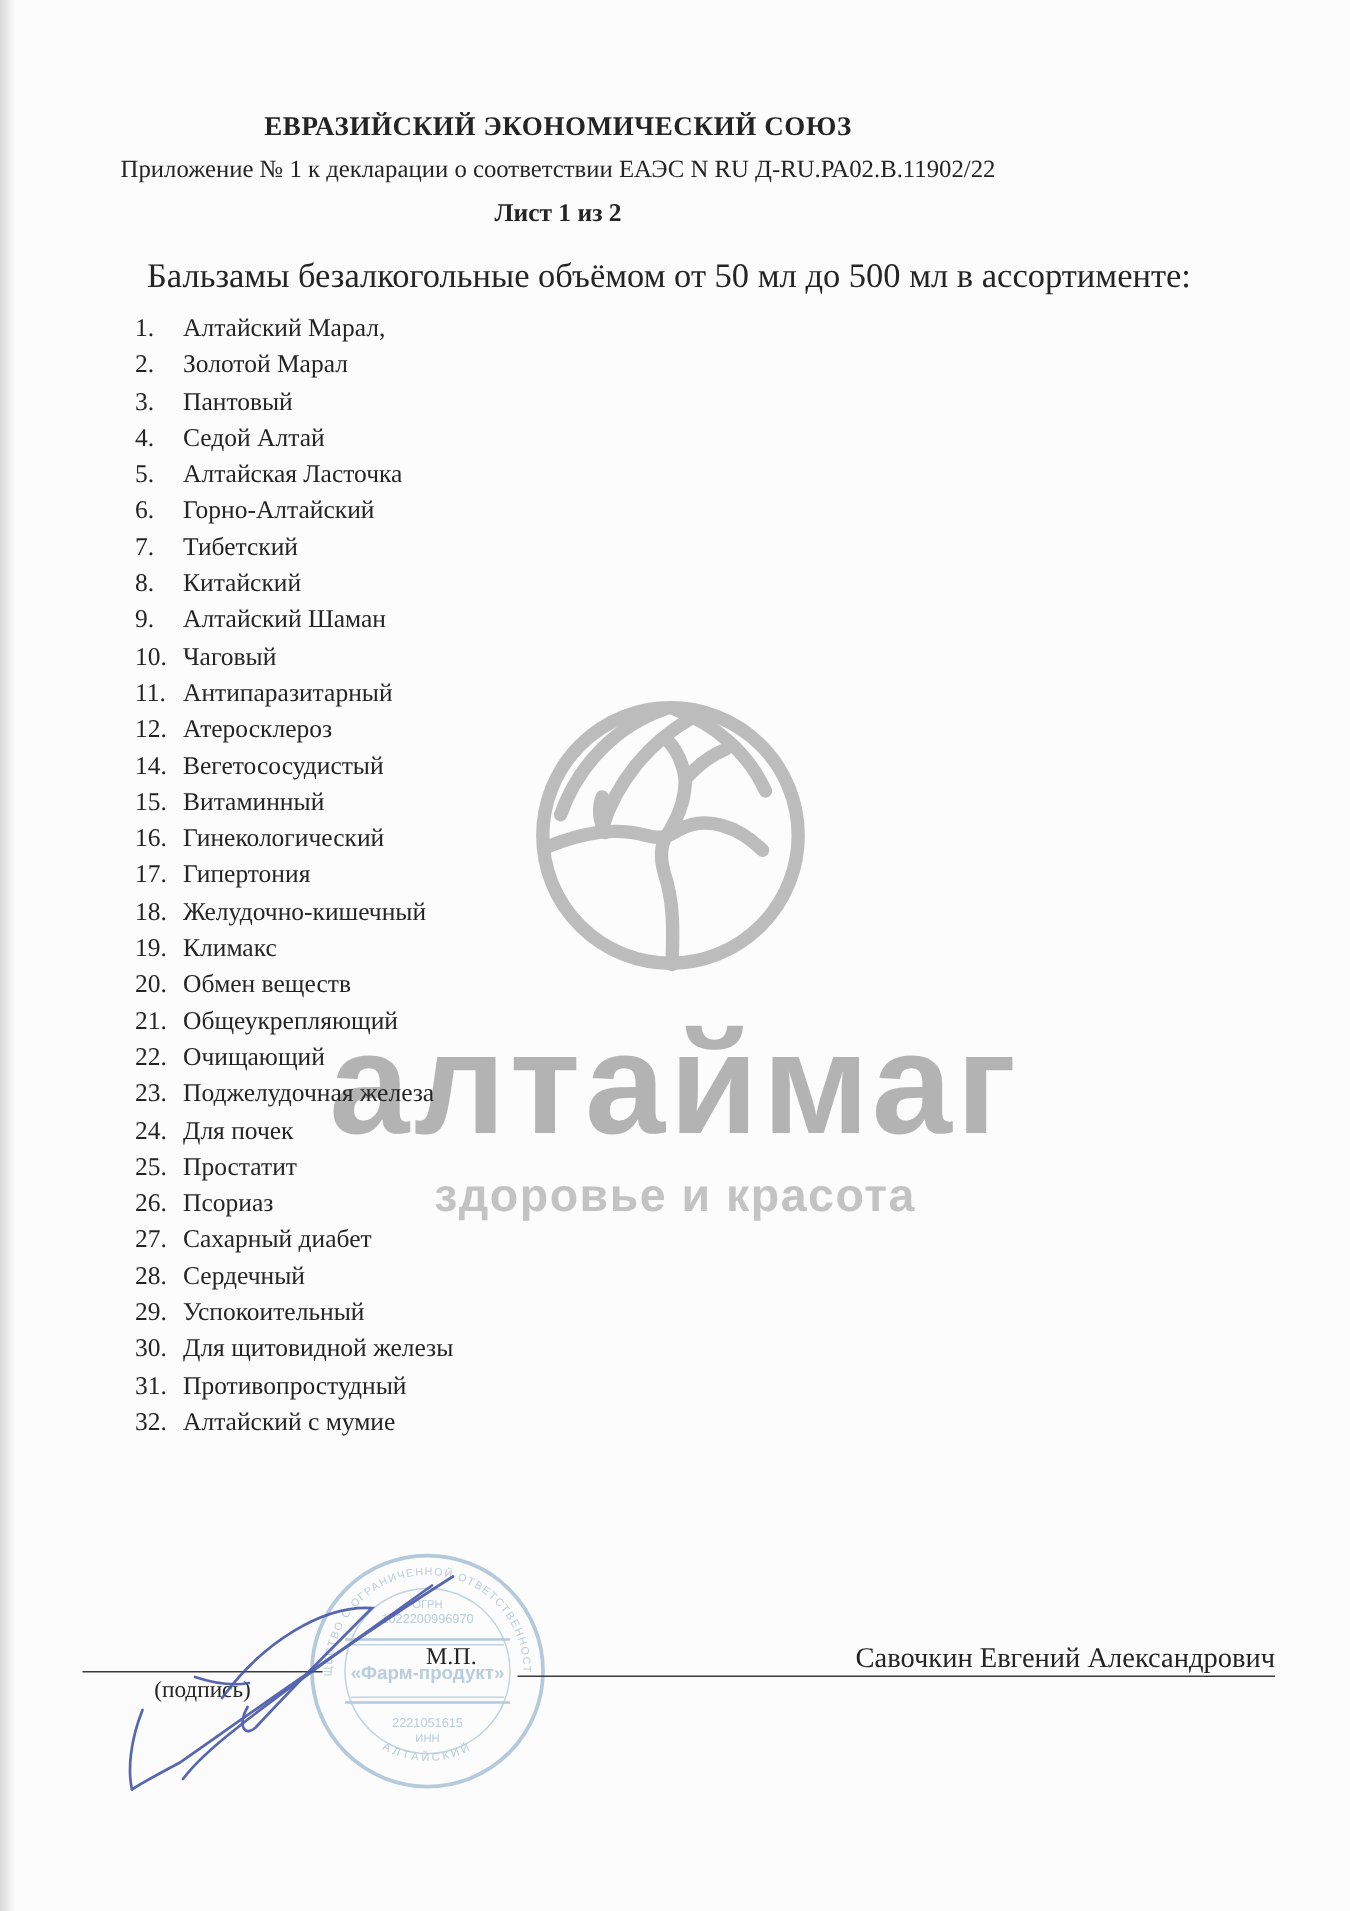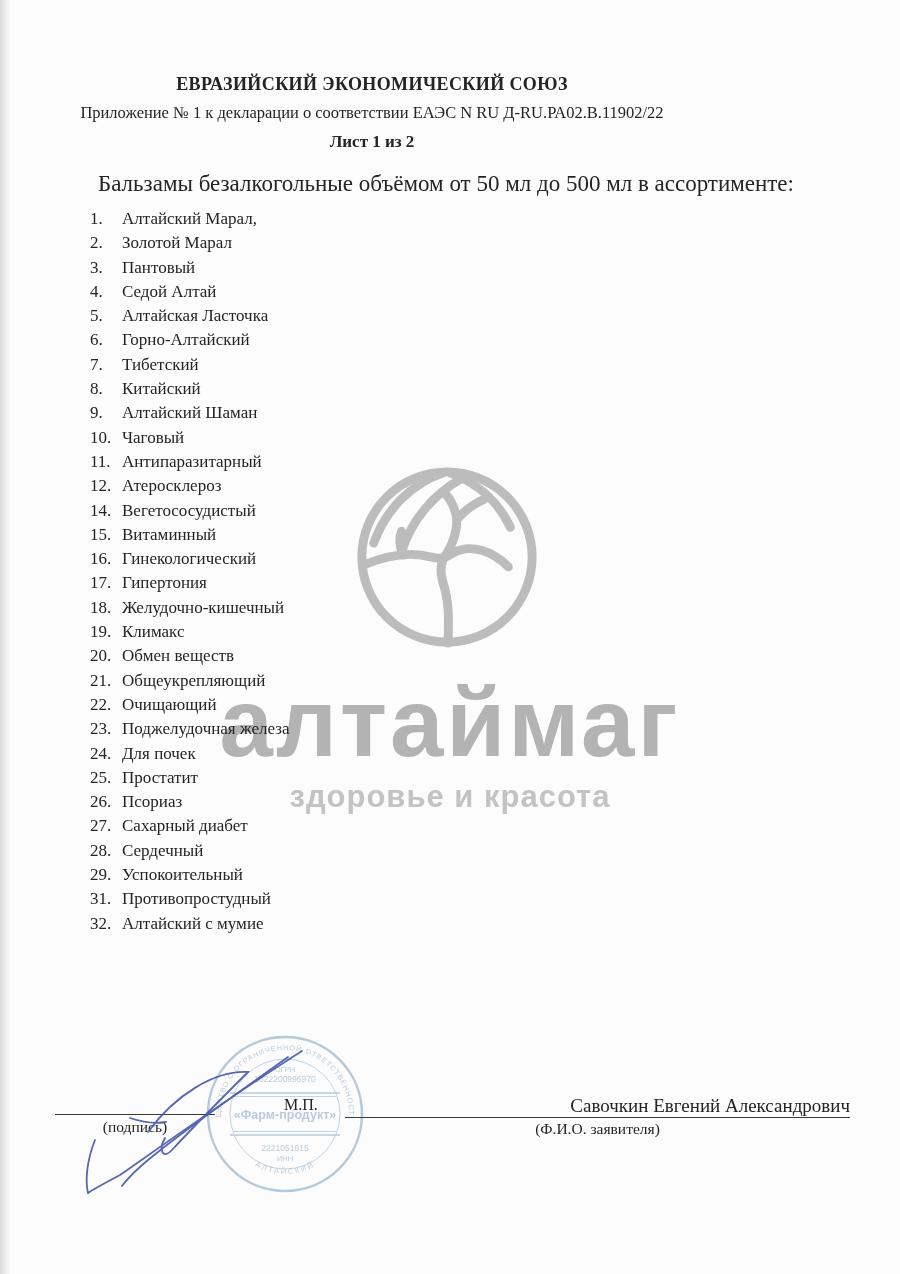--- a/index.html
+++ b/index.html
@@ -211,20 +211,24 @@
     <div class="row">
       <span class="num">28.</span>
       <span class="txt">Сердечный</span>
     </div>
 
     <div class="row">
       <span class="num">29.</span>
       <span class="txt">Успокоительный</span>
     </div>
 
+    <div class="row">
+      <span class="num">30.</span>
+      <span class="txt">Для щитовидной железы</span>
+    </div>
 
     <div class="row">
       <span class="num">31.</span>
       <span class="txt">Противопростудный</span>
     </div>
 
     <div class="row">
       <span class="num">32.</span>
       <span class="txt">Алтайский с мумие</span>
     </div>
@@ -254,21 +258,20 @@
       <text class="stamp-text" x="85" y="122" text-anchor="middle" font-size="8.5">2221051615</text>
       <text class="stamp-text" x="85" y="132" text-anchor="middle" font-size="7.5">ИНН</text>
     </g>
   </svg>
 
   <div class="sig-line"></div>
   <div class="sig-caption">(подпись)</div>
   <div class="mp">М.П.</div>
   <div class="fio-name">Савочкин Евгений Александрович</div>
   <div class="fio-line"></div>
-  <div class="fio-caption">(Ф.И.О. заявителя)</div>
 
   <svg class="signature-svg" width="270" height="165" viewBox="0 0 270 165">
     <g fill="none" stroke="#4556a8" stroke-width="1.8" stroke-linecap="round" opacity="0.9">
       <path d="M 247 11 C 185 50 115 100 65 135 C 50 143 37 150 33 153"></path>
       <path d="M 233 17 C 180 55 130 90 103 112 C 85 126 73 138 67 146"></path>
       <path d="M 93 92 C 120 55 160 30 193 32 C 175 50 140 85 117 110 C 108 120 103 110 110 98"></path>
       <path d="M 75 78 C 87 82 100 84 111 82"></path>
       <path d="M 33 153 C 30 140 32 120 40 100"></path>
     </g>
   </svg>

